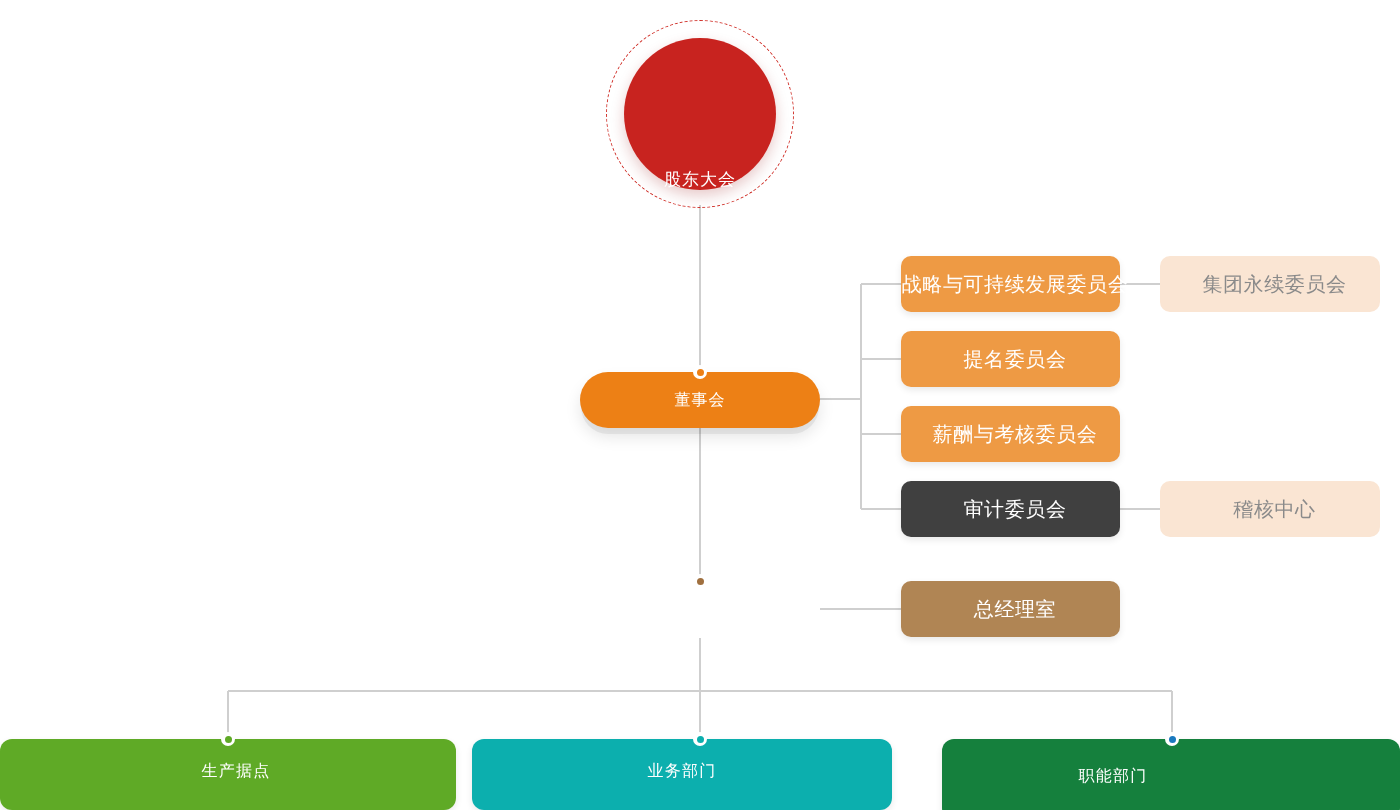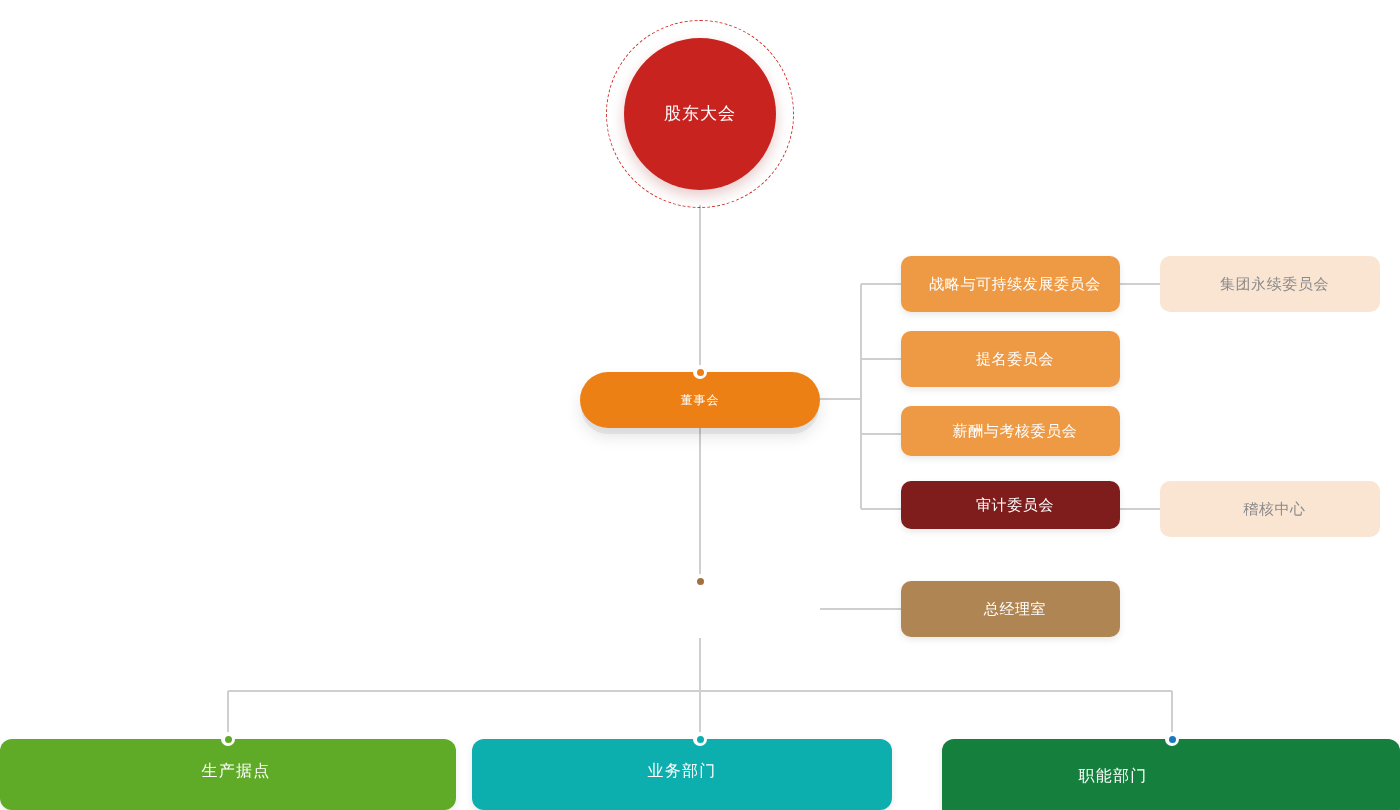--- a/index.html
+++ b/index.html
@@ -42,40 +42,41 @@
     white-space: nowrap;
   }
 
   
   .node-circle {
     border-radius: 50%;
     color: #ffffff;
     font-size: 17px;
     letter-spacing: 1px;
     box-shadow: 0 6px 14px rgba(150, 20, 20, 0.22);
+    align-items: flex-end;
   }
   .dashed-ring {
     position: absolute;
     border-radius: 50%;
     border: 1px dashed #d0312a;
     box-sizing: border-box;
   }
 
   
   .node-pill {
     border-radius: 999px;
     color: #ffffff;
-    font-size: 12px;
+    font-size: 16px;
     letter-spacing: 1px;
   }
 
   
   .node-box {
     border-radius: 10px;
-    font-size: 15px;
+    font-size: 20px;
     letter-spacing: 0.6px;
     padding-left: 9px;
   }
   .node-box.light {
     color: #8a8a8a;
   }
   .node-box.solid {
     color: #ffffff;
   }
 
@@ -161,24 +162,24 @@
   <div class="connector-dot" data-name="connector-dot-board" style="left:693px; top:365px;">
     <style>[data-name="connector-dot-board"]::after{background:#ED8015;}</style>
   </div>
 
   <div class="node node-box solid shadow-flat" data-name="node-committee-strategy" style="left:901px; top:256px; width:219px; height:56px; background:#EE9A44;">
     <span data-name="node-committee-strategy-label">战略与可持续发展委员会</span>
   </div>
   <div class="node node-box solid shadow-flat" data-name="node-committee-nomination" style="left:901px; top:331px; width:219px; height:56px; background:#EE9A44;">
     <span data-name="node-committee-nomination-label">提名委员会</span>
   </div>
-  <div class="node node-box solid shadow-flat" data-name="node-committee-compensation" style="left:901px; top:406px; width:219px; height:50px; background:#EE9A44;">
+  <div class="node node-box solid shadow-flat" data-name="node-committee-compensation" style="left:901px; top:406px; width:219px; height:56px; background:#EE9A44;">
     <span data-name="node-committee-compensation-label">薪酬与考核委员会</span>
   </div>
-  <div class="node node-box solid shadow-flat" data-name="node-committee-audit" style="left:901px; top:481px; width:219px; height:48px; background:#7f1d1d;align-items:center;">
+  <div class="node node-box solid shadow-flat" data-name="node-committee-audit" style="left:901px; top:481px; width:219px; height:56px; background:#404040;align-items:center;">
     <span data-name="node-committee-audit-label">审计委员会</span>
   </div>
 
   <div class="node node-box light" data-name="node-subunit-group-sustainability" style="left:1160px; top:256px; width:220px; height:56px; background:#FAE5D3;text-align:right;">
     <span data-name="node-subunit-group-sustainability-label">集团永续委员会</span>
   </div>
   <div class="node node-box light" data-name="node-subunit-audit-center" style="left:1160px; top:481px; width:220px; height:56px; background:#FAE5D3;">
     <span data-name="node-subunit-audit-center-label">稽核中心</span>
   </div>
 

